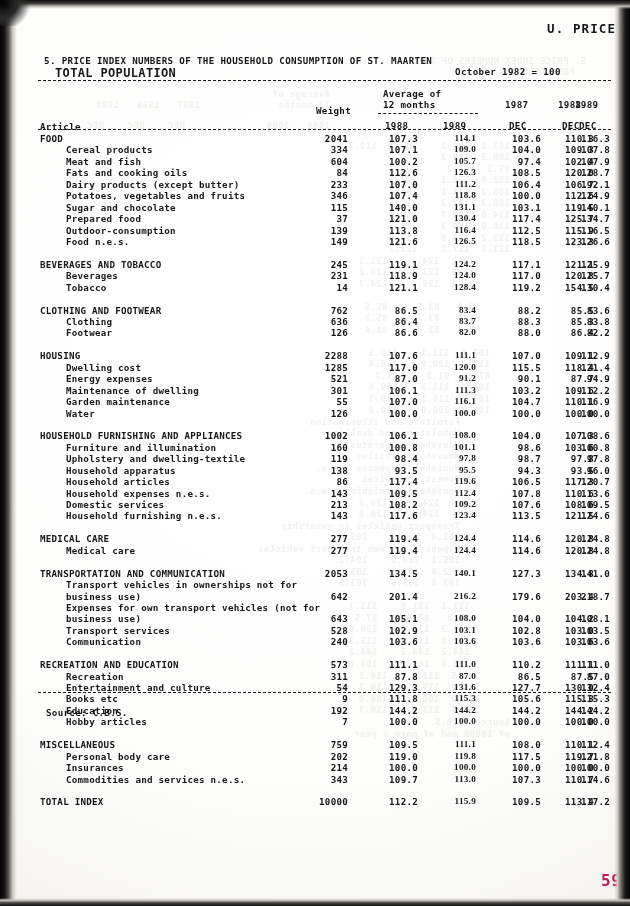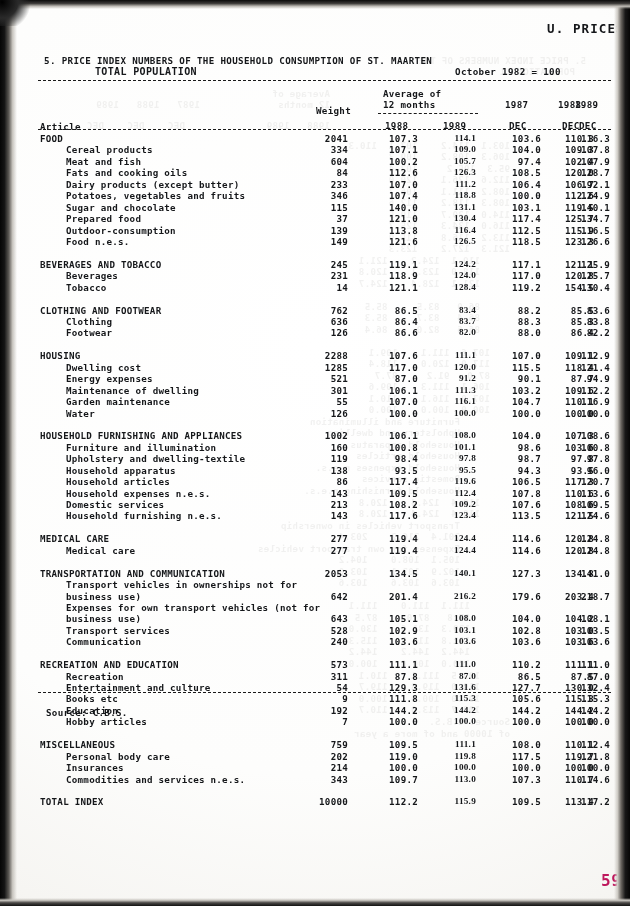--- a/index.html
+++ b/index.html
@@ -57,21 +57,21 @@
   #section-header {
     left: 547px; top: 21px;
     font-size: 12.5px; letter-spacing: 1.1px; font-weight: bold;
   }
   #title-line1 {
     left: 44px; top: 55px;
     font-size: 9.2px; letter-spacing: 0.35px; font-weight: bold;
   }
   #title-line2 {
     left: 55px; top: 66px;
-    font-size: 10px; letter-spacing: 0.35px; font-weight: bold; margin-left: 40px;
+    font-size: 12px; letter-spacing: 0.35px; font-weight: bold;
   }
   #base-period {
     left: 455px; top: 66px;
     font-size: 9.2px; letter-spacing: 0.35px; font-weight: bold;
   }
 
   .rule {
     position: absolute;
     left: 38px;
     width: 573px;

